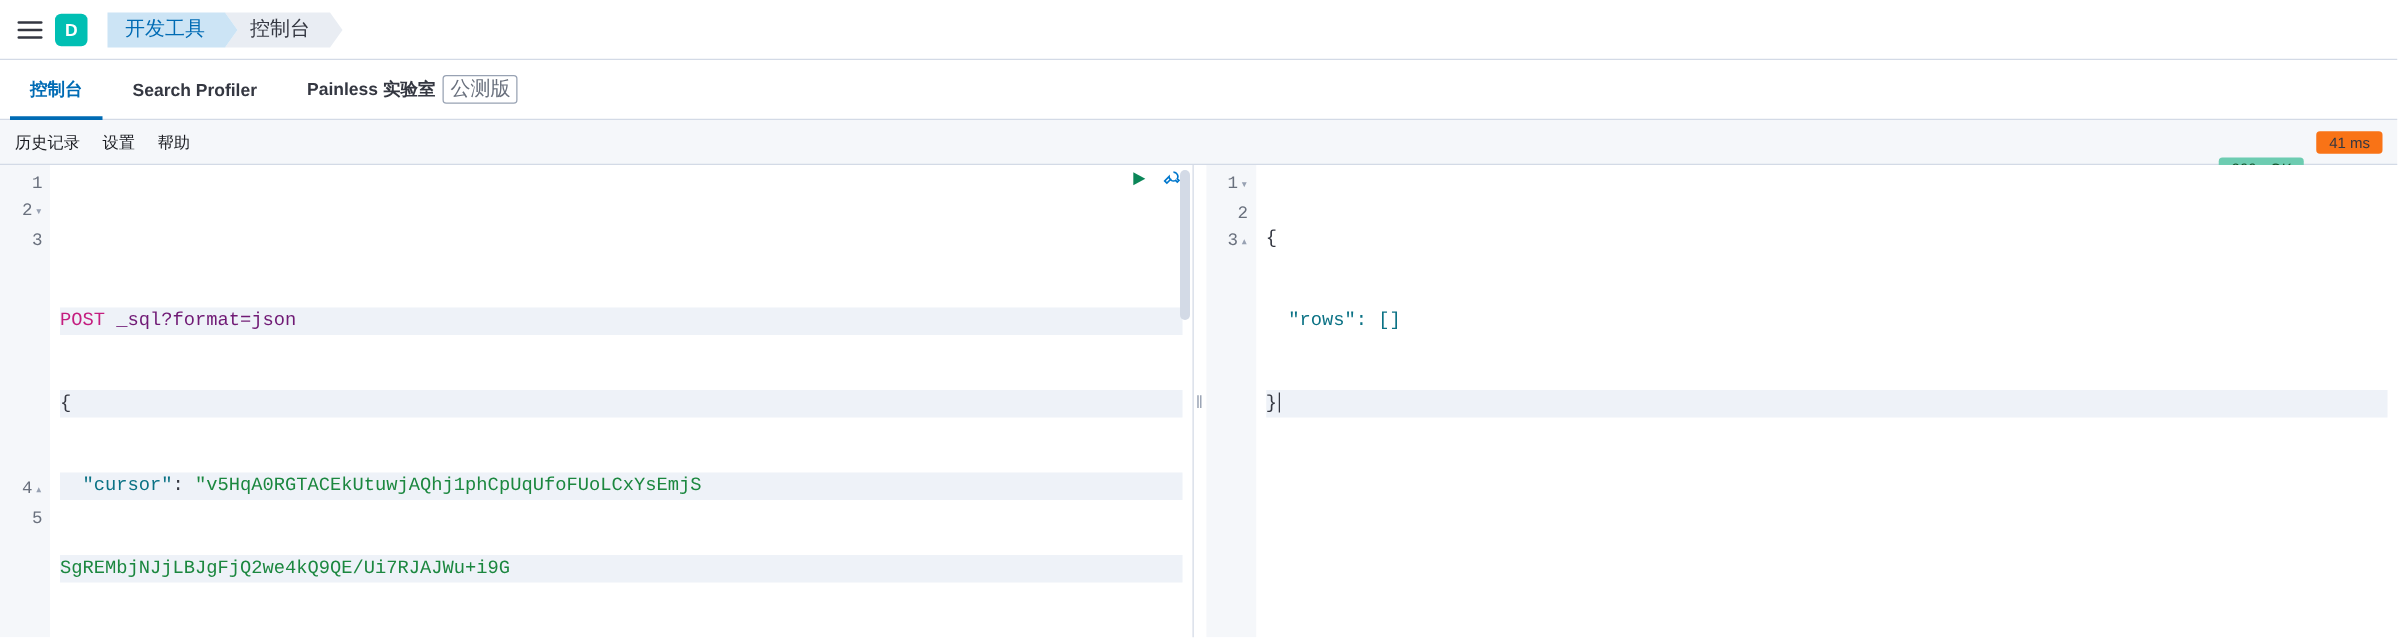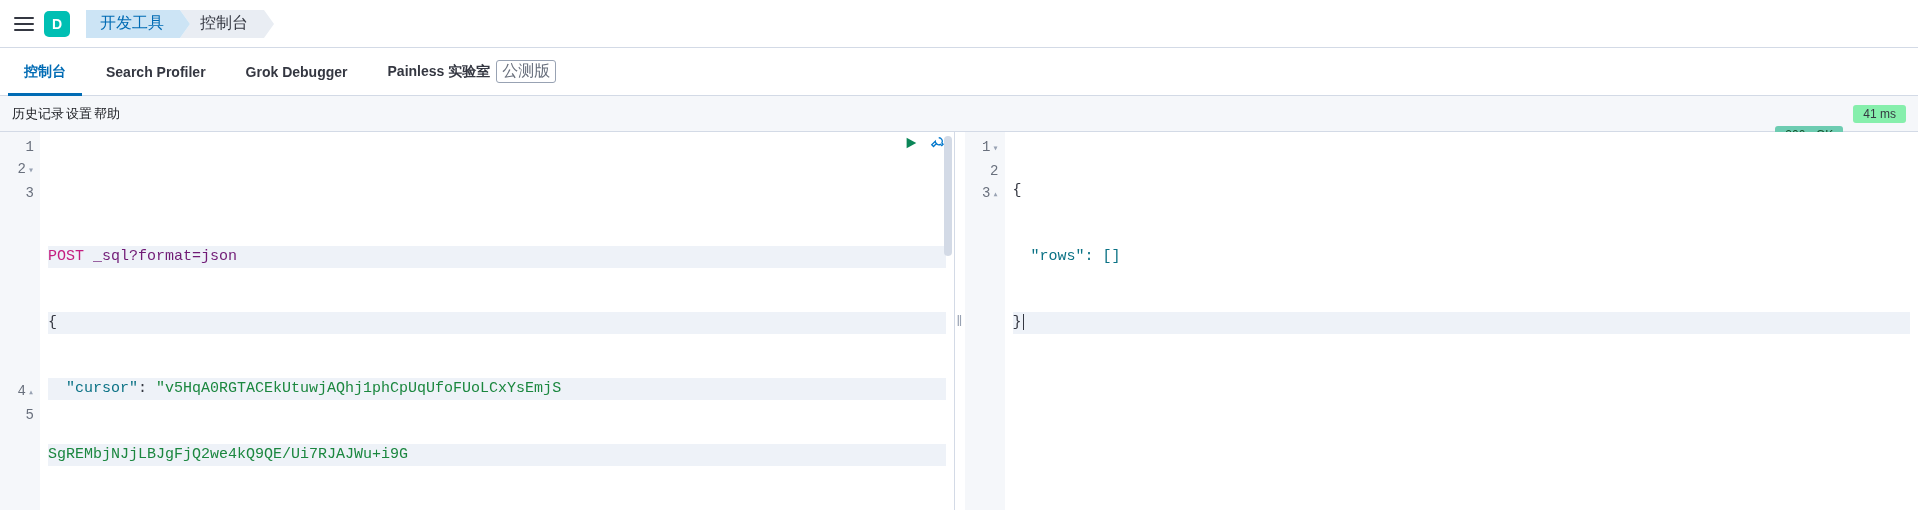--- a/index.html
+++ b/index.html
@@ -103,34 +103,34 @@
 
 
 .sub-bar {
   display:flex; align-items:center;
   height:36px;
   padding:0 12px;
   background:#f5f7fa;
   border-bottom:1px solid #d3dae6;
   font-size:13px;
 }
-.sub-left { display:flex; gap:2px; }
+.sub-left { display:flex; gap:18px; }
 .sub-left span { cursor:pointer; color:#1a1c21; font-weight:500;}
 .sub-right { margin-left:auto; display:flex; gap:10px; align-items:center; }
 .status-pill {
   background:#6dccb1;
   color:#14532d;
   padding:2px 10px;
   border-radius:3px;
   font-size:12px;
   font-weight:400;
   margin-top:42px;
 }
 .time-pill{
-  background:#86efac;
+  background:#f97316;
   padding:2px 10px;
   border-radius:3px;
   font-size:12px;
   color:#343741;
 }
 
 
 .editor-area{
   display:flex;
   height: calc(510px - 48px - 48px - 36px);
@@ -226,21 +226,20 @@
   <div class="avatar">D</div>
   <div class="breadcrumbs">
     <div class="bc-item active">开发工具</div>
     <div class="bc-item">控制台</div>
   </div>
 </div>
 
 <div class="tab-bar">
   <div class="tab active">控制台</div>
   <div class="tab">Search Profiler</div>
-  <div class="tab">Grok Debugger</div>
   <div class="tab">
     <span>Painless 实验室</span>
     <span class="badge-beta">公测版</span>
   </div>
 </div>
 
 <div class="sub-bar">
   <div class="sub-left">
     <span>历史记录</span>
     <span>设置</span>

